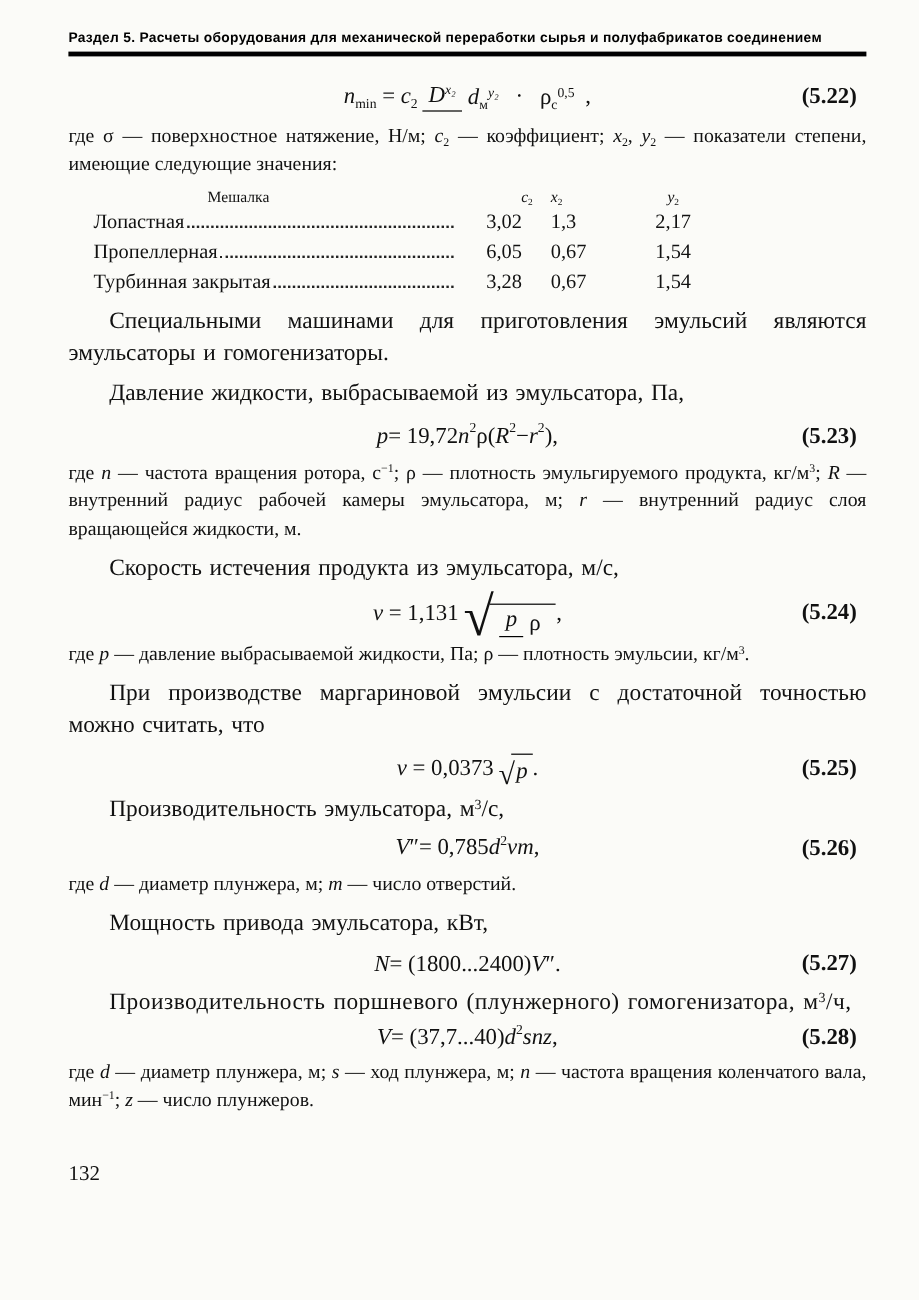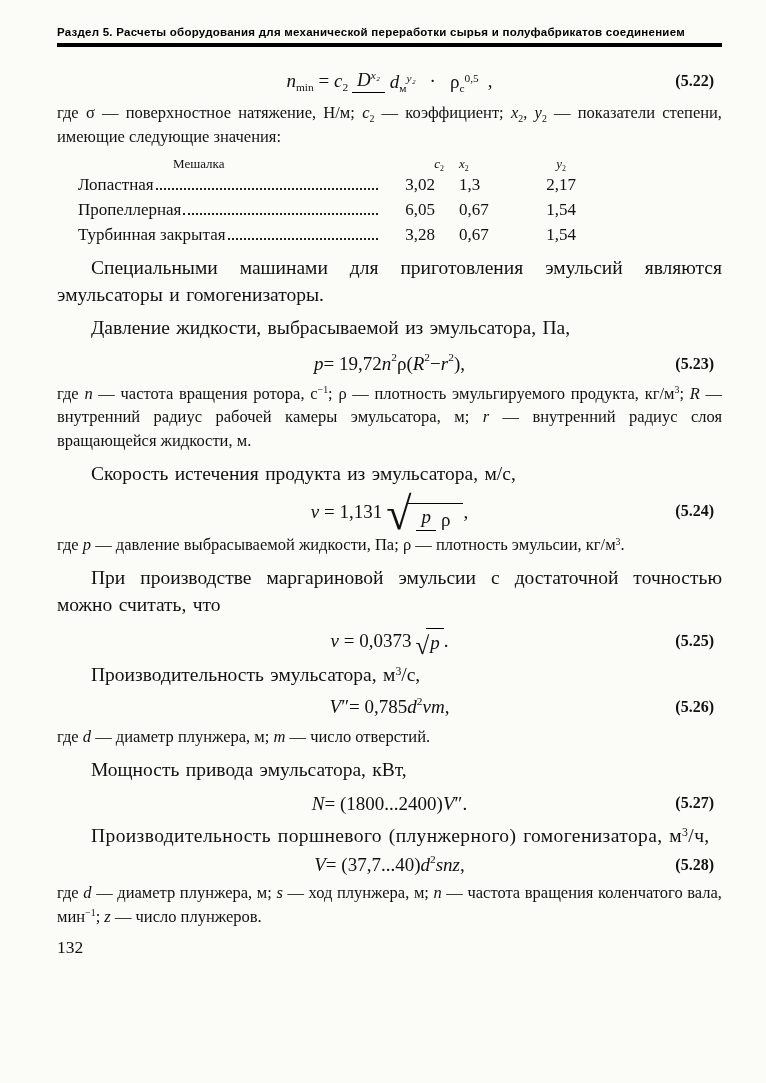--- a/index.html
+++ b/index.html
@@ -21,21 +21,21 @@
   .tk-i{font-style:italic}
   .tk-sup{font-size:.6em;position:relative;top:-.55em;font-style:normal}
   .tk-supi{font-size:.6em;position:relative;top:-.55em;font-style:italic}
   .tk-sub{font-size:.6em;position:relative;top:.38em;font-style:normal}
 
   
   .equation{position:relative;text-align:center;font-size:19px;line-height:1.25}
   .eq-body{display:inline-flex;align-items:center;white-space:nowrap}
   .eq-num{
     position:absolute;right:8px;top:50%;transform:translateY(-50%);
-    font-weight:700;font-size:16px;font-style:normal;
+    font-weight:700;font-size:19px;font-style:normal;
   }
   .frac{display:inline-flex;flex-direction:row;align-items:center;margin:0 4px;vertical-align:middle}
   .fnum{padding:0 5px 2px;border-bottom:1.5px solid #000;line-height:1.15}
   .fden{padding:2px 5px 0;line-height:1.15}
   .cdot{margin:0 5px}
   .sqrt{display:inline-flex;align-items:flex-end;margin-left:4px}
   .rad-sign{line-height:.85;transform:translateY(2px)}
   .radicand{border-top:1.8px solid #000;padding:2px 4px 0;margin-left:-3px;display:inline-flex;align-items:center}
   .sqrt-tall .rad-sign{font-size:46px}
   .sqrt-short .rad-sign{font-size:25px}
@@ -62,21 +62,21 @@
   .th-label{margin-left:95px}
   .th-fill{flex:1}
   .t-row{display:flex;align-items:baseline}
   .t-name{white-space:nowrap}
   .t-leader{flex:1;border-bottom:2.2px dotted #222;margin:0 1px 4px 2px;min-width:20px}
   .w1{width:56px;text-align:right;flex:none}
   .w2{width:64px;text-align:left;flex:none;margin-left:24px}
   .w3{width:64px;text-align:center;flex:none;margin-left:6px}
   .t-head .w1{text-align:right;position:relative;left:9px}
 
-  .page-num{margin-top:8px;font-size:17.5px}
+  .page-num{margin-top:38px;font-size:17.5px}
 </style>
 </head>
 <body>
 
 <div class="page">
 
   <div class="running-head">
     <span>Раздел 5. Расчеты оборудования для механической переработки сырья и полуфабрикатов соединением</span>
   </div>
   <div class="head-rule"></div>

